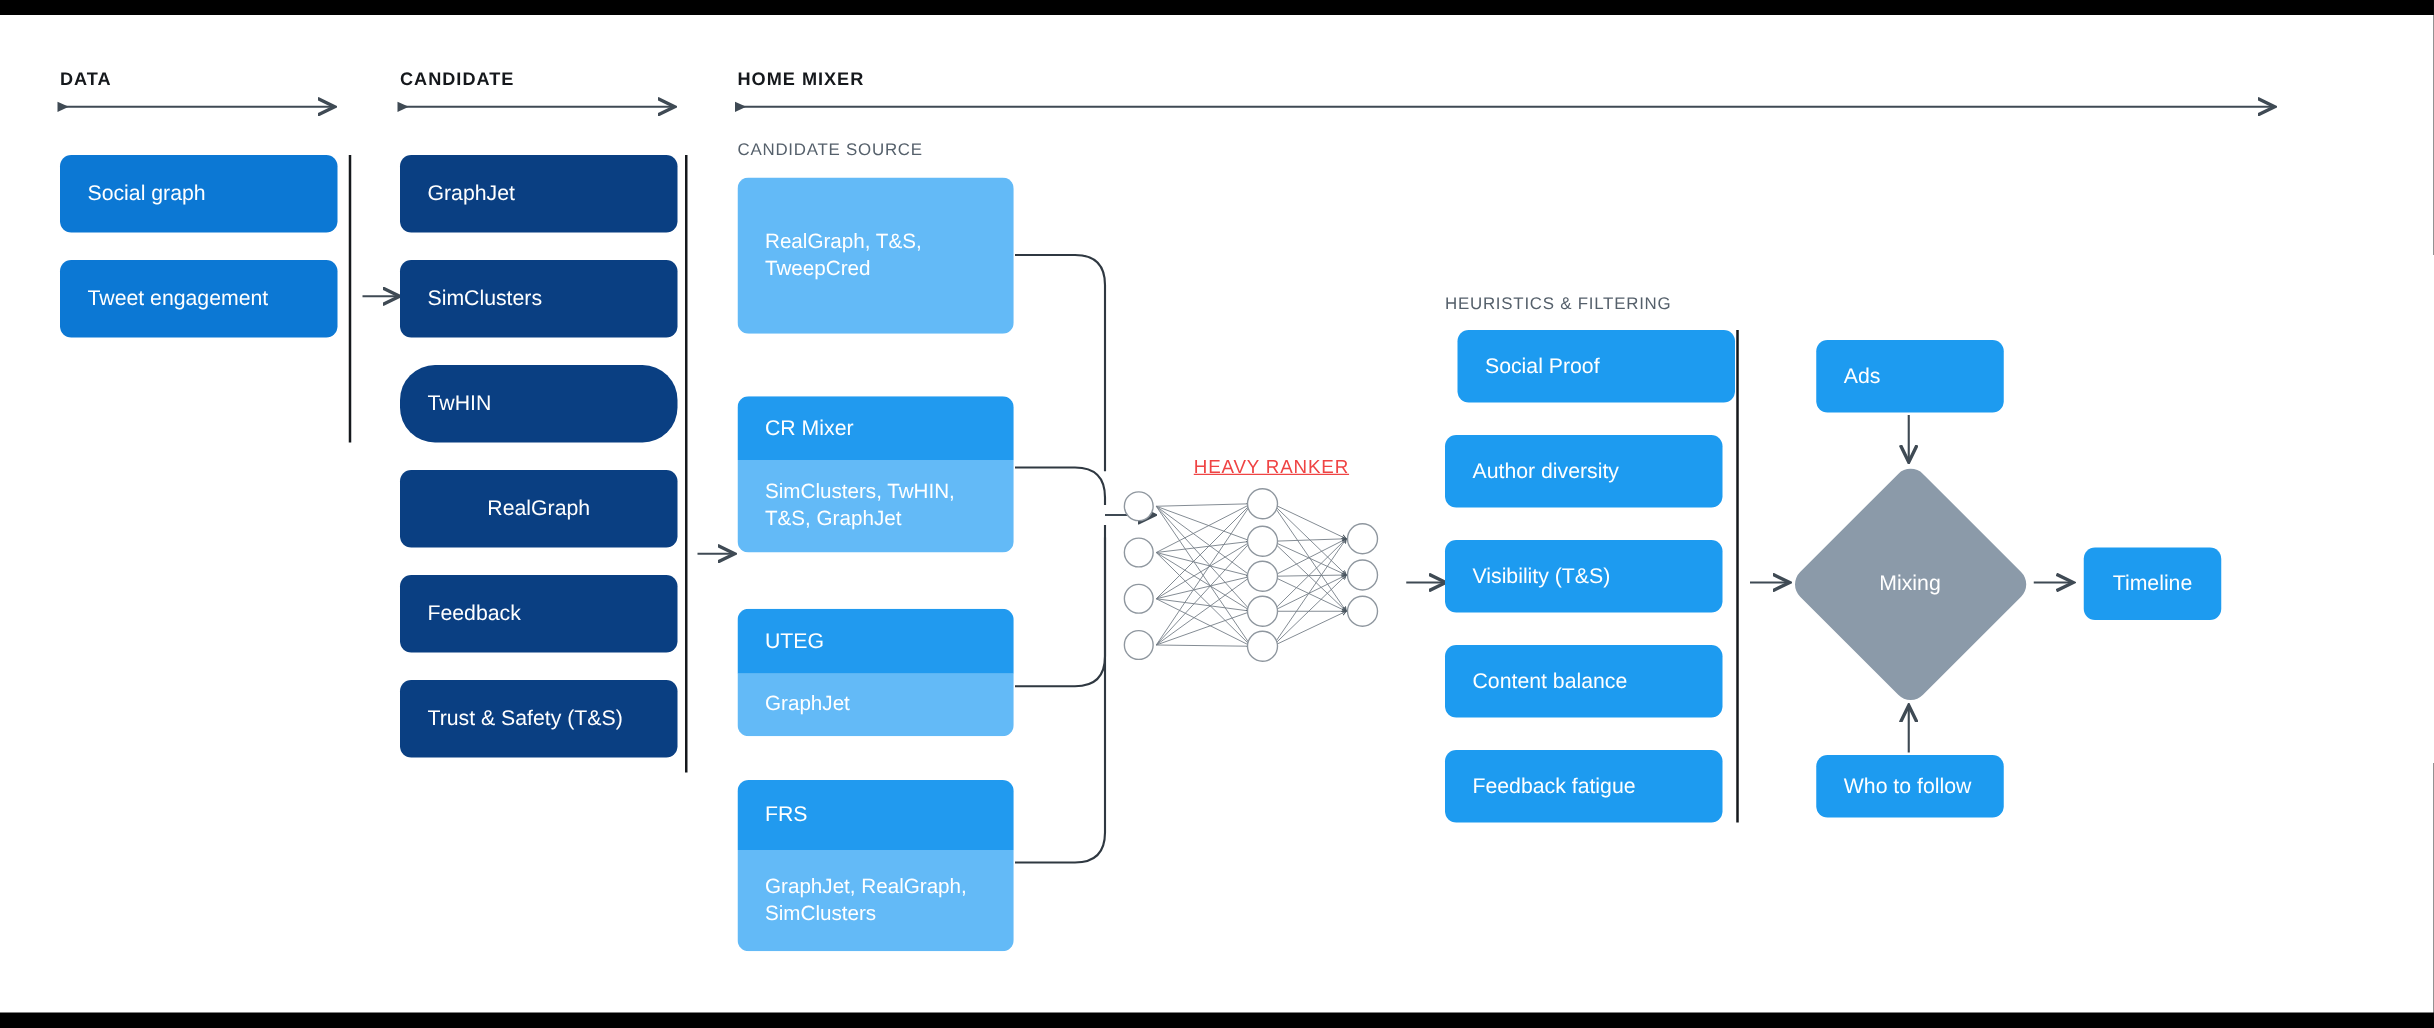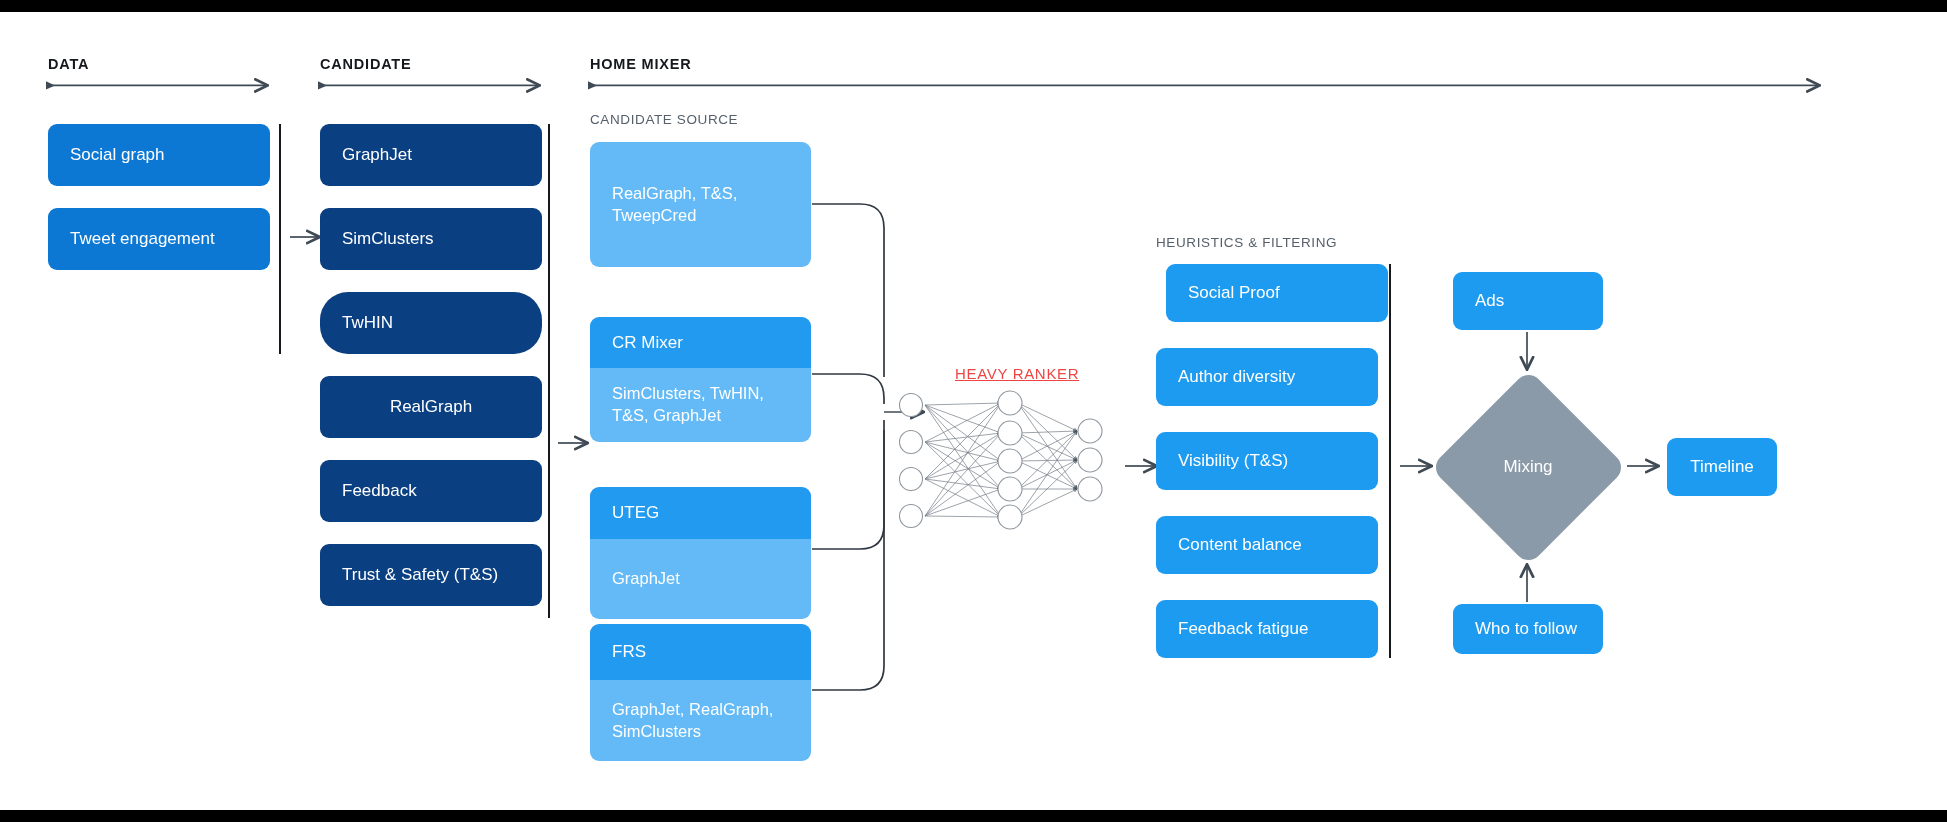--- a/index.html
+++ b/index.html
@@ -232,21 +232,21 @@
 
     <div class="cs-card" style="left:590px; top:130px; width:221px; height:125px;">
       <div class="cs-body">RealGraph, T&amp;S, TweepCred</div>
     </div>
 
     <div class="cs-card" style="left:590px; top:305px; width:221px; height:125px;">
       <div class="cs-head" style="height:51px;">CR Mixer</div>
       <div class="cs-body">SimClusters, TwHIN, T&amp;S, GraphJet</div>
     </div>
 
-    <div class="cs-card" style="left:590px; top:475px; width:221px; height:132px;">
+    <div class="cs-card" style="left:590px; top:475px; width:221px; height:102px;">
       <div class="cs-head" style="height:52px;">UTEG</div>
       <div class="cs-body">GraphJet</div>
     </div>
 
     <div class="cs-card" style="left:590px; top:612px; width:221px; height:137px;">
       <div class="cs-head" style="height:56px;">FRS</div>
       <div class="cs-body">GraphJet, RealGraph, SimClusters</div>
     </div>
 
     <svg class="stage-arrow" style="left:810px; top:160px;" width="120" height="520">

